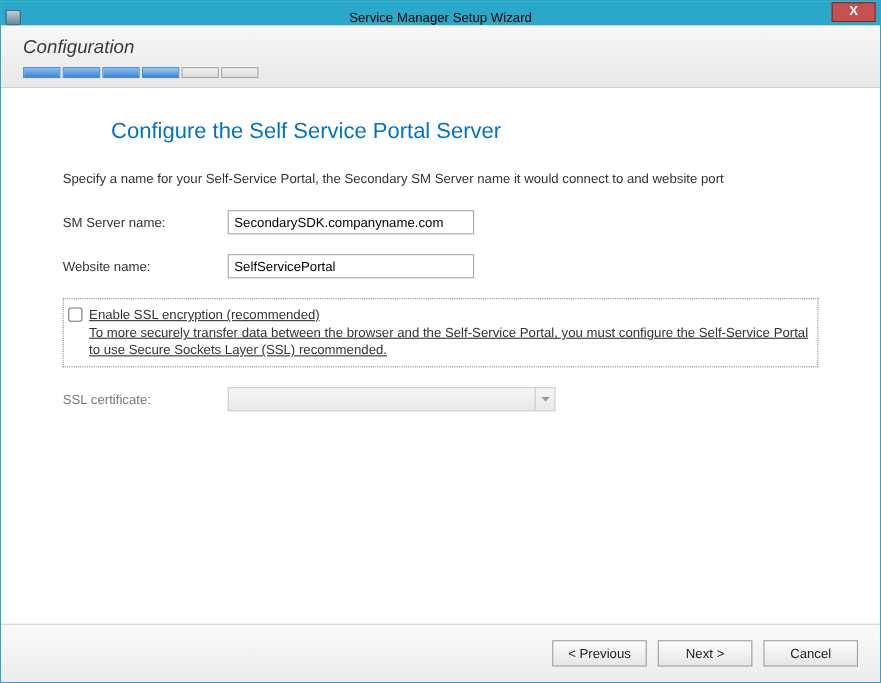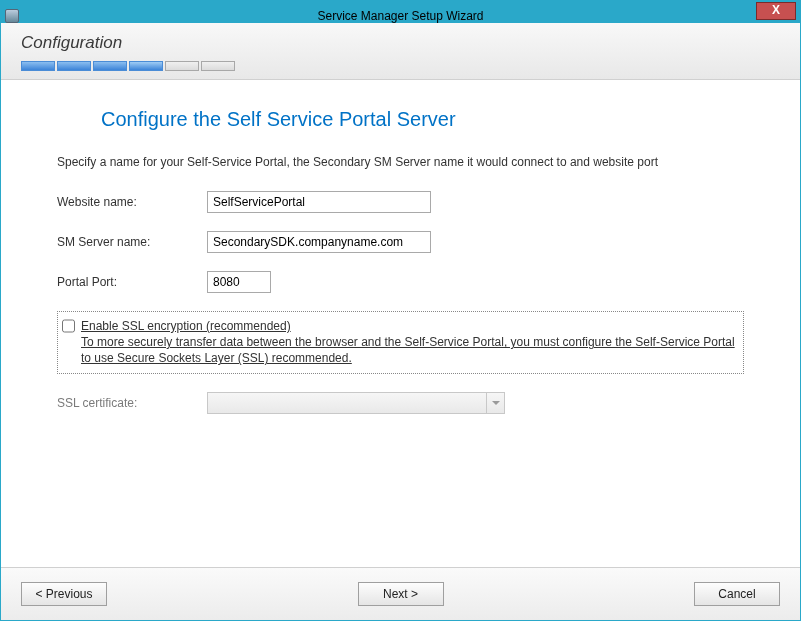--- a/index.html
+++ b/index.html
@@ -161,21 +161,21 @@
       content:"";
       border-left: 4px solid transparent;
       border-right: 4px solid transparent;
       border-top: 4px solid #9a9a9a;
     }
     .footer {
       border-top: 1px solid #d0d0d0;
       background: linear-gradient(#fafafa,#ececec);
       padding: 14px 20px;
       display: flex;
-      justify-content: space-between;
+      justify-content: flex-end;
       gap: 10px;
     }
     .btn {
       min-width: 86px;
       height: 24px;
       border: 1px solid #9f9f9f;
       background: linear-gradient(#fdfdfd,#e5e5e5);
       font-size: 12px;
       font-family: inherit;
       color: #222;
@@ -204,33 +204,29 @@
       <div class="seg"></div>
       <div class="seg"></div>
     </div>
   </div>
 
   <div class="content">
     <div class="page-title">Configure the Self Service Portal Server</div>
     <div class="instruction">Specify a name for your Self-Service Portal, the Secondary SM Server name it would connect to and website port</div>
 
     <div class="form-row">
+      <label>SM Server name:</label>
+      <input type="text" class="inp-wide" value="SecondarySDK.companyname.com" style="">
+    </div>
+
+    <div class="form-row">
       <label>Website name:</label>
       <input type="text" class="inp-wide" value="SelfServicePortal" style="">
     </div>
 
-    <div class="form-row">
-      <label>SM Server name:</label>
-      <input type="text" class="inp-wide" value="SecondarySDK.companyname.com" style="">
-    </div>
-
-    <div class="form-row">
-      <label>Portal Port:</label>
-      <input type="text" class="inp-small" value="8080" style="">
-    </div>
 
     <div class="ssl-box">
       <input type="checkbox" style="">
       <div class="ssl-text">
         <span class="ssl-title">Enable SSL encryption (recommended)</span>
         <span>To more securely transfer data between the browser and the Self-Service Portal, you must configure the Self-Service Portal to use Secure Sockets Layer (SSL) recommended.</span>
       </div>
     </div>
 
     <div class="cert-row">

